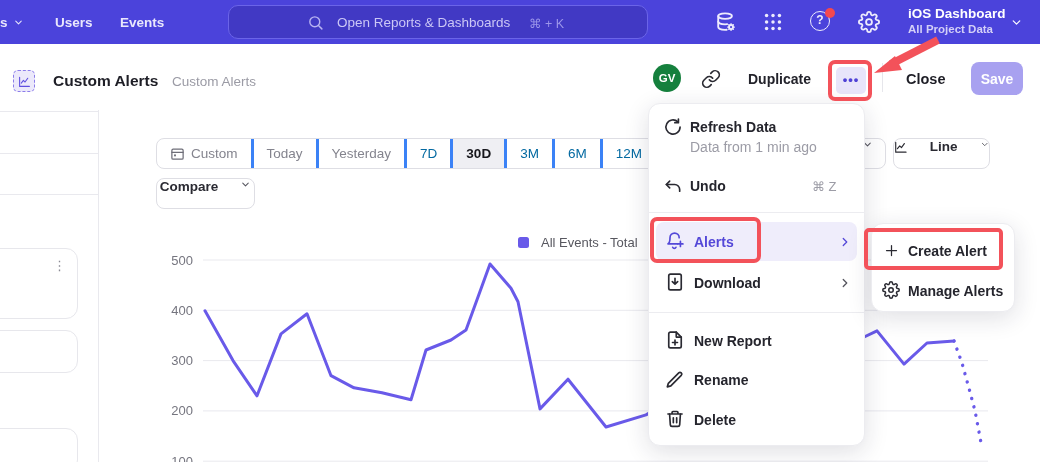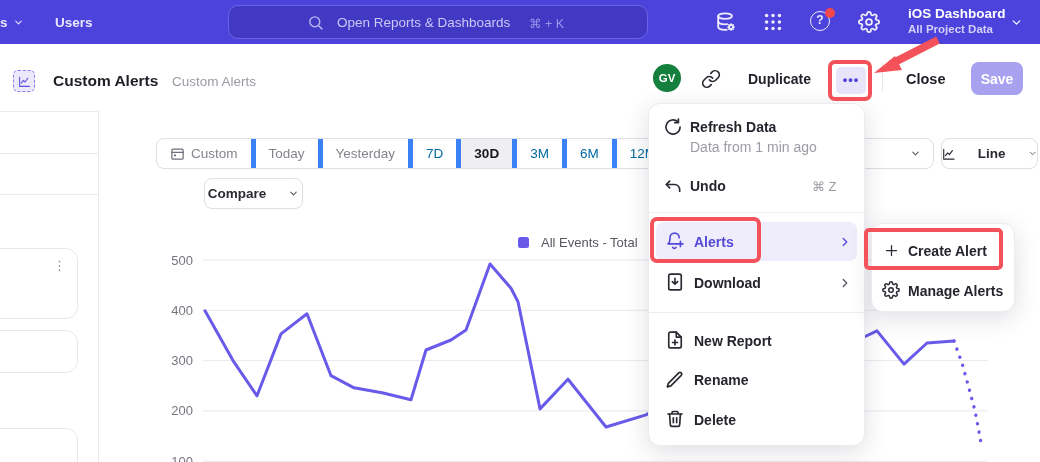--- a/index.html
+++ b/index.html
@@ -43,27 +43,27 @@
 
   
   .sb-line { background:#E9E9EE; }
   .sb-card { background:#fff; border:1px solid #E7E7EC; border-radius:12px; }
   #card-dots { color:#8A8A94; font-size:13px; letter-spacing:0; line-height:7px; cursor:pointer; }
 
   
   #seg-control { left:156px; top:138px; height:31px; display:flex; align-items:stretch;
                  border:1px solid #DEDEE4; border-radius:8px; background:#fff; overflow:hidden; z-index:1; }
   .seg { display:flex; align-items:center; justify-content:center; gap:6px; font-size:13.5px;
-         color:#84848E; border-right:5px solid #3b82f6; padding:0 13px; cursor:pointer; white-space:nowrap; }
+         color:#84848E; border-right:3px solid #3b82f6; padding:0 13px; cursor:pointer; white-space:nowrap; }
   .seg:last-child { border-right:none; }
   .seg.dark { color:#0369a1; }
   .seg.active { background:#EFEFF3; color:#17171C; font-weight:700; }
   .btn-white { border:1px solid #DEDEE4; border-radius:8px; background:#fff; display:flex;
-               align-items:center; justify-content:center; gap:22px; font-size:13.5px; font-weight:600;
-               color:#2A2A32; cursor:pointer; z-index:1;margin-left:48px; }
+               align-items:flex-start; justify-content:center; gap:22px; font-size:13.5px; font-weight:600;
+               color:#2A2A32; cursor:pointer; z-index:1; }
   #compare-btn { left:156px; top:178px; width:99px; height:31px; }
   #hidden-btn { left:800px; top:138px; width:86px; height:31px; justify-content:flex-end; padding-right:12px; z-index:1; }
   #line-btn { left:893px; top:138px; width:97px; height:31px; z-index:1; }
 
   
   #legend { left:518px; top:235px; display:flex; align-items:center; gap:12px; z-index:1; }
   #legend-swatch { width:11px; height:11px; border-radius:2.5px; background:#695AE9; }
   #legend-label { font-size:13px; color:#57575F; }
 
   
@@ -108,20 +108,23 @@
 <div id="topbar">
   <div class="topnav-item" style="left:0px">
     <span>s</span>
     <svg class="chev" width="11" height="11" viewBox="0 0 24 24">
         <polyline points="6 9 12 15 18 9"></polyline>
       </svg>
   </div>
   <div class="topnav-item" style="left:55px">
     <span>Users</span>
   </div>
+  <div class="topnav-item" style="left:120px">
+    <span>Events</span>
+  </div>
 
   <div id="searchbar">
     <svg class="ic mag" width="17" height="17" viewBox="0 0 24 24" style="color:#B9B4F2">
       <circle cx="11" cy="11" r="7"></circle>
         <line x1="16.5" y1="16.5" x2="21" y2="21"></line>
       </svg>
     <span id="search-text">Open Reports &amp; Dashboards</span>
     <span id="search-kbd">⌘ + K</span>
   </div>
 

